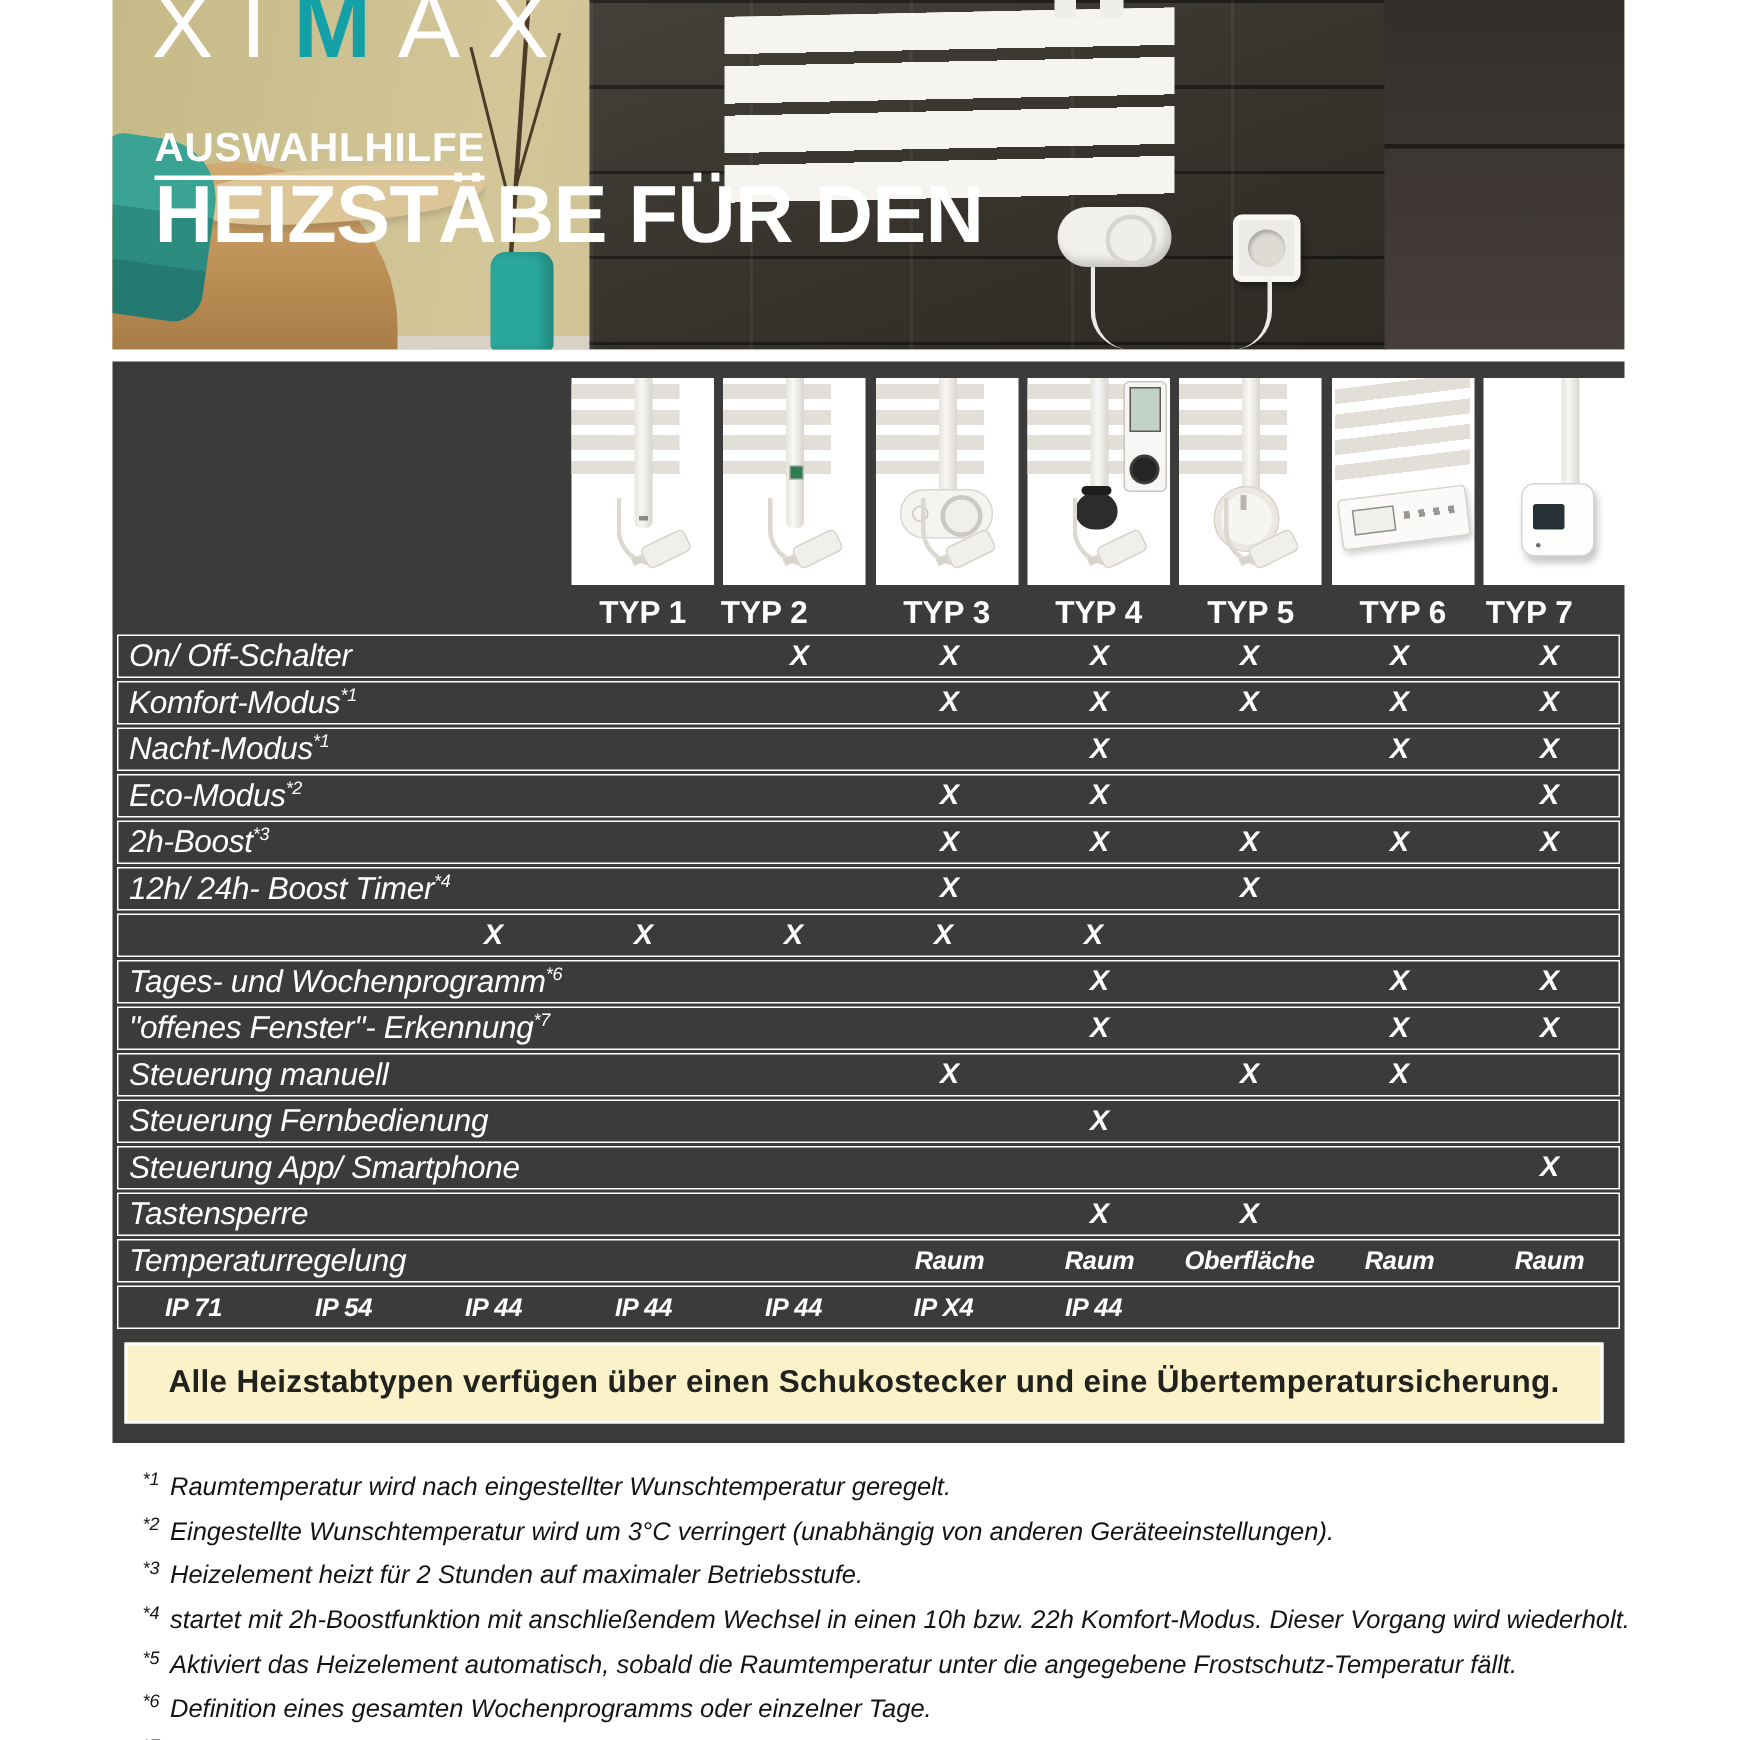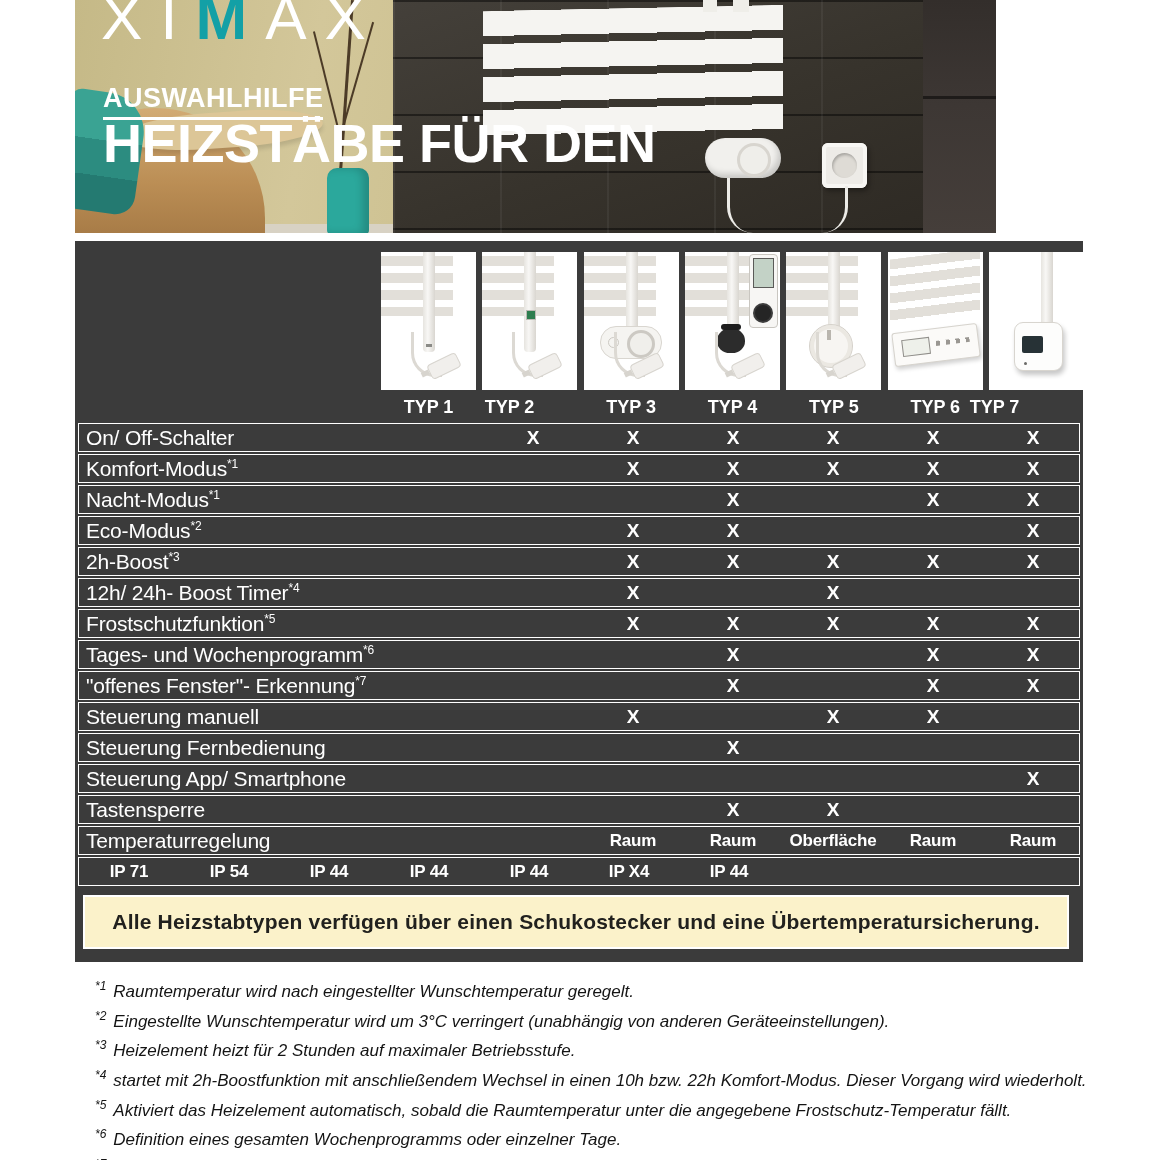--- a/index.html
+++ b/index.html
@@ -1,21 +1,21 @@
 <!DOCTYPE html>
 <html><head>
 <meta charset="utf-8">
 <style>
   html,body{margin:0;padding:0;}
   body{
     width:1160px;height:1160px;position:relative;overflow:hidden;
     background:#ffffff;font-family:"Liberation Sans", sans-serif;
   }
   
-  .photo{position:absolute;left:75px;top:0;width:921px;height:233px;overflow:hidden;
+  .photo{position:absolute;left:75px;top:0;width:1008px;height:233px;overflow:hidden;
     background:linear-gradient(100deg,#c5b987 0%,#d3c79a 26%,#cec292 40%,#bfb281 46%);}
   .floor{position:absolute;left:0;top:224px;width:1008px;height:9px;background:#d8d2c4;}
   .tiles{position:absolute;left:318px;top:0;width:532px;height:233px;
     background:
       repeating-linear-gradient(to right,rgba(255,255,255,.05) 0 2px,rgba(0,0,0,0) 2px 107px),
       repeating-linear-gradient(to bottom,rgba(0,0,0,.45) 0 2px,rgba(0,0,0,0) 2px 57px),
       linear-gradient(160deg,#44403a 0%,#37332c 55%,#2e2a24 100%);}
   .cabinet{position:absolute;left:848px;top:0;width:160px;height:233px;
     background:linear-gradient(180deg,#332e2b 0%,#3d3734 45%,#453e3a 100%);}
   .cabinet::after{content:"";position:absolute;left:0;top:96px;width:160px;height:3px;background:rgba(0,0,0,.5);}
@@ -53,21 +53,21 @@
   .brand{position:absolute;left:26px;top:-18px;font-size:62px;font-weight:400;color:#ffffff;
     letter-spacing:18px;white-space:nowrap;}
   .brand .m{color:#13a0a6;font-weight:700;}
   .subtitle{position:absolute;left:28px;top:83px;display:inline-block;color:#fff;
     font-size:27px;font-weight:700;letter-spacing:.5px;border-bottom:3px solid #fff;padding-bottom:3px;}
   .title{position:absolute;left:28px;top:120px;color:#fff;font-size:54px;font-weight:700;
     line-height:47px;letter-spacing:-.5px;white-space:nowrap;}
   
   .panel{position:absolute;left:75px;top:241px;width:1008px;height:721px;background:#3b3b3b;}
   .pbox{position:absolute;top:11px;width:95px;height:138px;background:#fff;overflow:hidden;}
-  .typlabel{position:absolute;top:156px;height:24px;color:#fff;font-size:18px;font-weight:700;
+  .typlabel{position:absolute;top:156px;height:24px;color:#fff;font-size:21px;font-weight:700;
     text-align:center;width:95px;}
   .rungs{position:absolute;left:-14px;top:4px;width:86px;height:60px;
     background:repeating-linear-gradient(to bottom,#e2dfd9 0 10px,#ffffff 10px 17px);}
   .rod{position:absolute;left:42px;top:0;width:12px;height:78px;border-radius:0 0 4px 4px;
     background:linear-gradient(to right,#e6e4df,#f8f7f5 40%,#d9d6d0);}
   .cable{position:absolute;left:30px;top:80px;width:28px;height:42px;
     border-left:3px solid #dcd9d3;border-bottom:3px solid #dcd9d3;border-radius:0 0 0 24px;}
   .plug{position:absolute;left:47px;top:106px;width:30px;height:14px;background:#f1efec;
     border:1px solid #d7d4ce;border-radius:4px;transform:rotate(-26deg);}
   .plug::after{content:"";position:absolute;left:-9px;top:3px;width:8px;height:5px;background:#d7d4ce;}
@@ -99,21 +99,21 @@
   .v6 .dev::before{content:"";position:absolute;left:8px;top:7px;width:26px;height:15px;background:#eef0ea;
     border:1px solid #8f8d89;}
   .v6 .dev::after{content:"";position:absolute;left:42px;top:12px;width:34px;height:5px;
     background:repeating-linear-gradient(to right,#9a9792 0 4px,rgba(0,0,0,0) 4px 10px);}
   .v7 .rod{left:52px;}
   .v7 .dev{position:absolute;left:25px;top:70px;width:47px;height:47px;background:#fdfdfc;
     border:1px solid #d8d5cf;border-radius:9px;box-shadow:2px 4px 5px rgba(0,0,0,.22);}
   .v7 .dev::before{content:"";position:absolute;left:7px;top:13px;width:21px;height:17px;background:#273236;border-radius:2px;}
   .v7 .dev::after{content:"";position:absolute;left:9px;bottom:5px;width:3px;height:3px;background:#6b6ب;background:#6b6b68;border-radius:50%;}
   
-  .ftable{position:absolute;left:3px;top:182px;width:1002px;}
+  .ftable{position:absolute;left:3px;top:182px;width:1002px;font-style:italic;}
   .frow{height:27px;border:1px solid #ffffff;margin-top:2px;display:flex;align-items:center;background:#3b3b3b;}
   .frow:first-child{margin-top:0;}
   .flabel{flex:0 0 297px;padding-left:7px;color:#fff;font-size:21px;letter-spacing:-.2px;white-space:nowrap;}
   .flabel sup{font-size:12px;}
   .fcell{flex:0 0 100px;text-align:center;color:#fff;font-weight:700;font-size:19px;}
   .fcell.val{font-size:17px;letter-spacing:-.2px;}
   .banner{position:absolute;left:8px;top:654px;width:982px;height:50px;background:#fbf2ca;
     border:2px solid #ffffff;display:flex;align-items:center;justify-content:center;
     color:#21211e;font-size:21px;font-weight:700;letter-spacing:.2px;}
   
@@ -192,21 +192,21 @@
       <div class="typlabel" style="left: 711.4px;">TYP 5</div>
       <div class="pbox v6" style="left: 812.75px;">
         <div class="rungs"></div>
         <div class="dev"></div>
       </div>
       <div class="typlabel" style="left: 812.75px;">TYP 6</div>
       <div class="pbox v7" style="left: 914.1px;">
         <div class="rod"></div>
         <div class="dev"></div>
       </div>
-      <div class="typlabel" style="left: 872px;">TYP 7</div>
+      <div class="typlabel" style="left: 897px;">TYP 7</div>
     </div>
   <div id="ftable" class="ftable">
       <div class="frow">
         <div class="flabel">On/ Off-Schalter</div>
         <div class="fcell"></div>
         <div class="fcell">X</div>
         <div class="fcell">X</div>
         <div class="fcell">X</div>
         <div class="fcell">X</div>
         <div class="fcell">X</div>
@@ -256,21 +256,20 @@
         <div class="flabel">12h/ 24h- Boost Timer<sup>*4</sup></div>
         <div class="fcell"></div>
         <div class="fcell"></div>
         <div class="fcell">X</div>
         <div class="fcell"></div>
         <div class="fcell">X</div>
         <div class="fcell"></div>
         <div class="fcell"></div>
       </div>
       <div class="frow">
-        <div class="flabel">Frostschutzfunktion<sup>*5</sup></div>
         <div class="fcell"></div>
         <div class="fcell"></div>
         <div class="fcell">X</div>
         <div class="fcell">X</div>
         <div class="fcell">X</div>
         <div class="fcell">X</div>
         <div class="fcell">X</div>
       </div>
       <div class="frow">
         <div class="flabel">Tages- und Wochenprogramm<sup>*6</sup></div>

